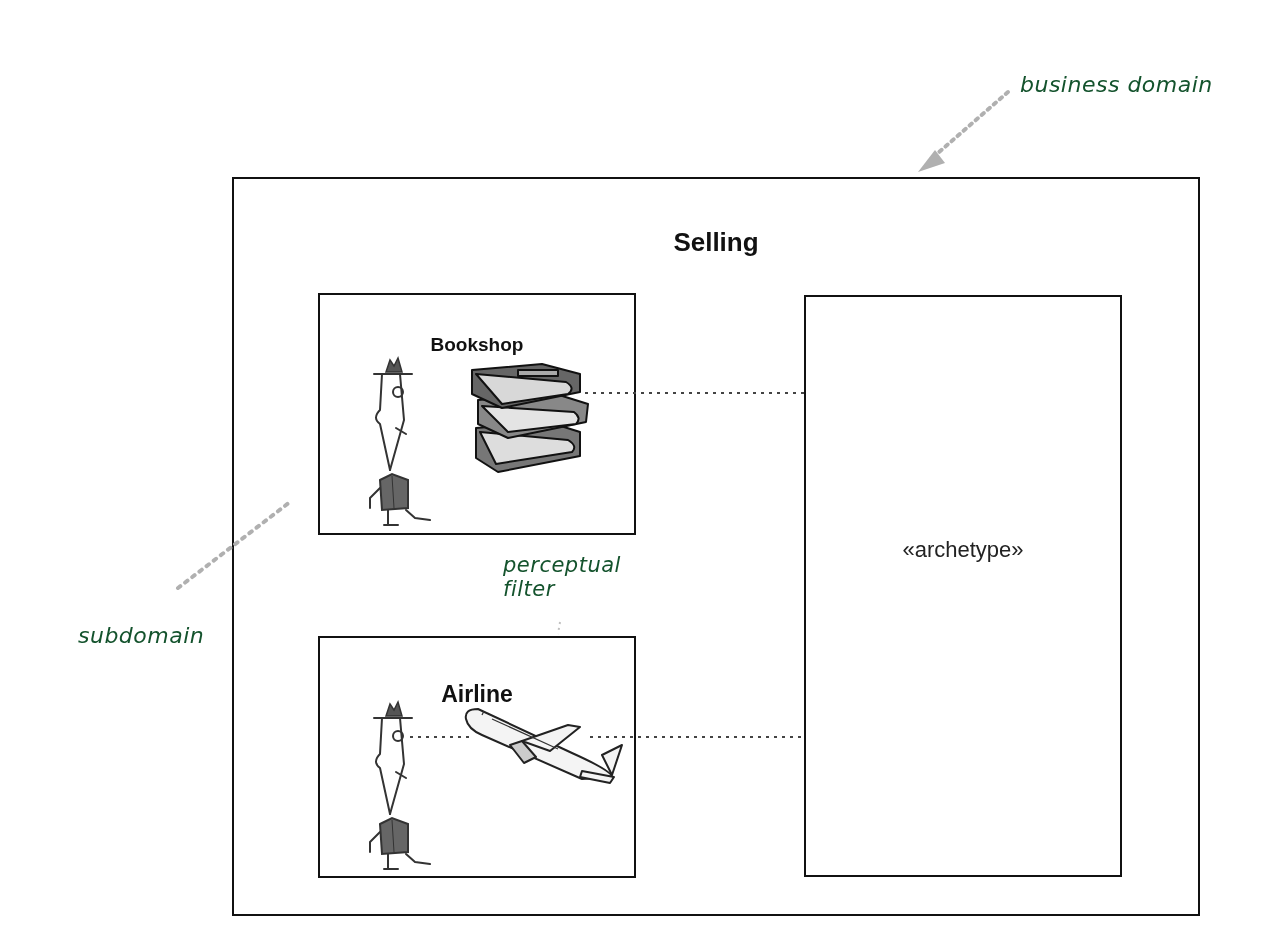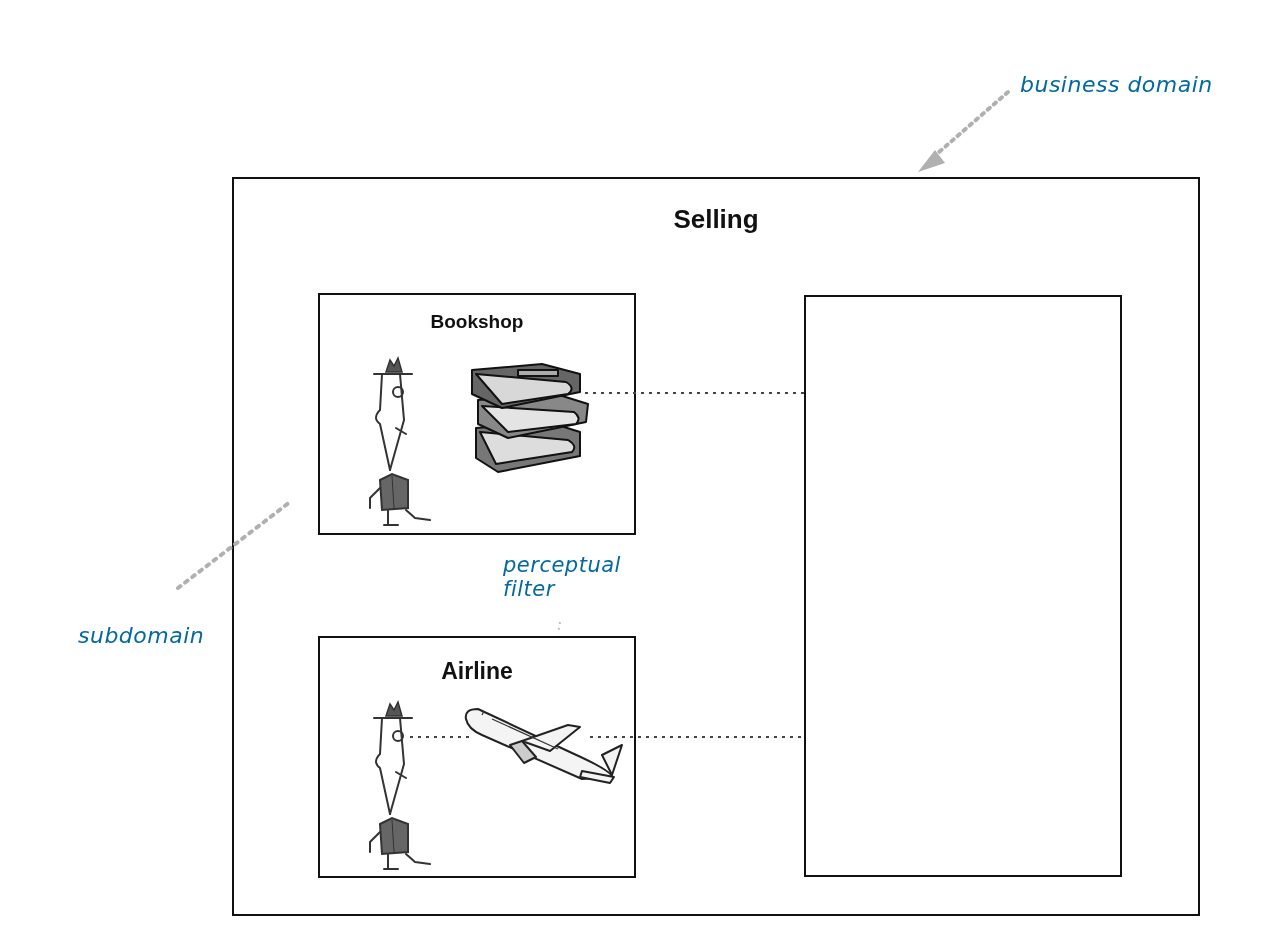--- a/index.html
+++ b/index.html
@@ -1,20 +1,20 @@
 <!DOCTYPE html>
 <html><head>
   <meta charset="utf-8">
   <style>
     html, body { margin: 0; padding: 0; background: #ffffff; }
     body { width: 1288px; height: 943px; position: relative; overflow: hidden; font-family: "Liberation Sans", sans-serif; color: #111; }
     .abs { position: absolute; }
     .box { position: absolute; border: 2px solid #111; box-sizing: border-box; background: transparent; }
-    .title { position: absolute; font-weight: bold; text-align: center; color: #111; }
-    .hand { font-family: "DejaVu Sans", sans-serif; font-style: italic; color: #0369a1; letter-spacing: 0.5px; }
+    .title { position: absolute; font-weight: bold; text-align: center; color: #111; margin-top: 23px; }
+    .hand { font-family: "DejaVu Sans", sans-serif; font-style: italic; color: #14532d; letter-spacing: 0.5px; }
     svg { position: absolute; overflow: visible; }
   </style>
 </head>
 <body>
 
 <div class="abs hand" style="left:1020px; top:72px; font-size:22px;">business domain</div>
 <svg style="left:0;top:0;" width="1288" height="943">
   <line x1="1008" y1="92" x2="930" y2="160" stroke="#b0b0b0" stroke-width="4" stroke-dasharray="3 5" stroke-linecap="round"></line>
   <polygon points="918,172 935,150 945,163" fill="#b0b0b0"></polygon>
 </svg>
@@ -39,20 +39,21 @@
 <div class="abs hand" style="left:503px; top:553px; width:140px; font-size:21px; text-align:left; line-height:24px;">
   <div>perceptual</div>
   <div>filter</div>
 </div>
 <svg style="left:0;top:0;" width="1288" height="943">
   <line x1="560" y1="622" x2="558" y2="634" stroke="#c0c0c0" stroke-width="2" stroke-dasharray="2 4"></line>
 </svg>
 
 <div class="box" style="left:804px; top:295px; width:318px; height:582px;">
   <div class="abs" style="left:0; right:0; top:238px; text-align:center; font-size:22px; line-height:30px; color:#222;">
+    <div>«archetype»</div>
   </div>
 </div>
 
 <svg style="left:0;top:0;" width="1288" height="943">
   <line x1="585" y1="393" x2="804" y2="393" stroke="#444" stroke-width="2" stroke-dasharray="3 5"></line>
   <line x1="410" y1="737" x2="470" y2="737" stroke="#444" stroke-width="2" stroke-dasharray="3 5"></line>
   <line x1="590" y1="737" x2="804" y2="737" stroke="#444" stroke-width="2" stroke-dasharray="3 5"></line>
 </svg>
 
 <svg style="left:360px; top:350px;" width="90" height="175" viewBox="0 0 90 175">

